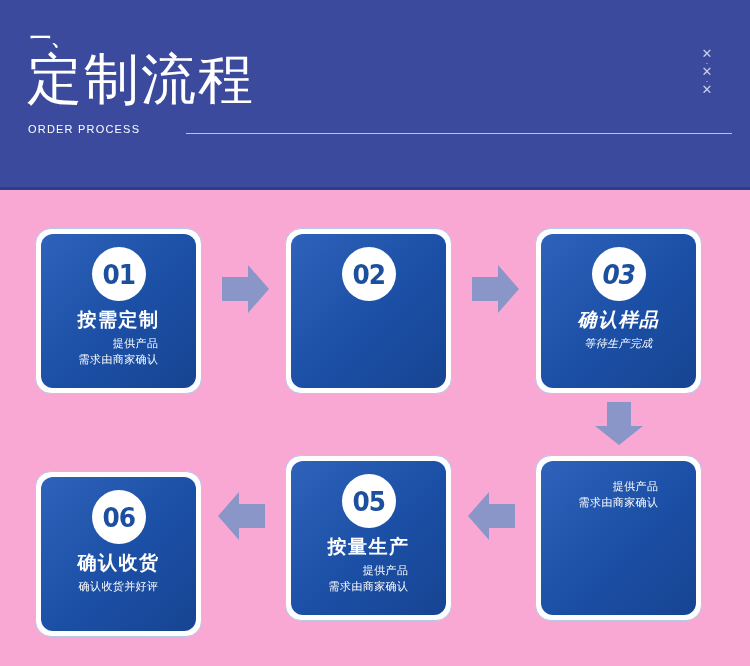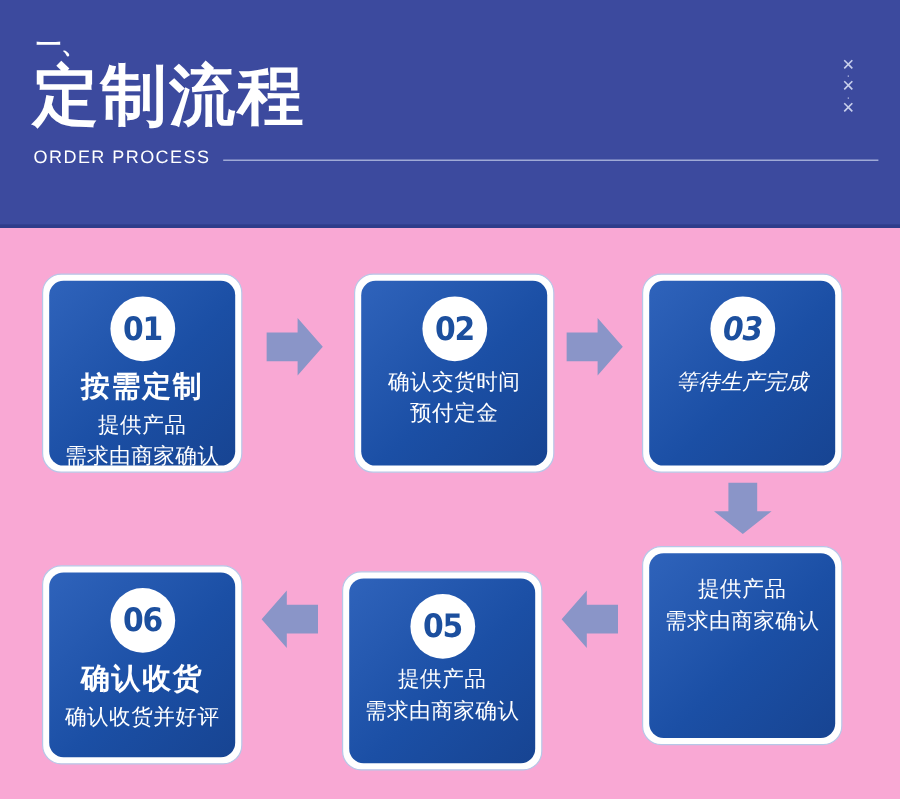--- a/index.html
+++ b/index.html
@@ -37,32 +37,32 @@
     letter-spacing: 0px;
     line-height: 1;
     white-space: nowrap;
   }
   .header-title {
     position: absolute;
     left: 27px;
     top: 48px;
     color: #ffffff;
     font-size: 55px;
-    font-weight: 700;
+    font-weight: 400;
     letter-spacing: 2px;
     line-height: 1.15;
     white-space: nowrap;
     font-family: "DejaVu Sans", "Liberation Sans", sans-serif;
   }
   .header-sub {
     position: absolute;
     left: 28px;
     top: 124px;
     color: #ffffff;
-    font-size: 15px;
+    font-size: 11px;
     font-weight: 400;
     letter-spacing: 1.2px;
     line-height: 1;
     white-space: nowrap;
   }
   .header-rule {
     position: absolute;
     left: 186px;
     top: 133px;
     width: 546px;
@@ -139,44 +139,44 @@
     font-size: 27px;
     font-weight: 700;
     letter-spacing: -1px;
     line-height: 1;
     font-family: "DejaVu Sans", "Liberation Sans", sans-serif;
     transform: scaleX(0.92);
   }
   .card-title {
     margin-top: 8px;
     color: #ffffff;
-    font-size: 24px;
+    font-size: 19px;
     font-weight: 700;
     letter-spacing: 1.5px;
     line-height: 1.15;
     white-space: nowrap;
     font-family: "DejaVu Sans", "Liberation Sans", sans-serif;
   }
   .card-desc {
     margin-top: 5px;
     color: #ffffff;
-    font-size: 18px;
+    font-size: 11px;
     font-weight: 400;
     line-height: 1.45;
-    text-align: center;
+    text-align: right;
     letter-spacing: 0.4px;
     font-family: "DejaVu Sans", "Liberation Sans", sans-serif;
   }
 
   
   .pos-r1c1 { left: 35px;  top: 38px;  }
-  .pos-r1c2 { left: 295px; top: 38px;  }
+  .pos-r1c2 { left: 285px; top: 38px;  }
   .pos-r1c3 { left: 535px; top: 38px; font-style: italic;  }
   .pos-r2c1 { left: 35px;  top: 281px; }
-  .pos-r2c2 { left: 285px; top: 265px; margin-top: 21px; }
+  .pos-r2c2 { left: 285px; top: 265px; }
   .pos-r2c3 { left: 535px; top: 265px; }
 
   
   .arrow { position: absolute; }
   .arrow svg { display: block; }  
   .arrow-h1 { left: 222px; top: 73px;  }
   .arrow-h2 { left: 472px; top: 73px;  }
   .arrow-v1 { left: 594px; top: 212px; }
   .arrow-h3 { left: 466px; top: 300px; }
   .arrow-h4 { left: 216px; top: 300px; }
@@ -218,38 +218,35 @@
     <svg width="48" height="52" viewBox="0 0 48 52" aria-hidden="true">
       <path d="M0 14 L26 14 L26 2 L47 26 L26 50 L26 38 L0 38 Z" fill="#8a95c8"></path>
     </svg>
   </div>
 
   <div class="card pos-r1c2">
     <div class="card-inner">
       <div class="num-circle">
         <span class="num-text">02</span>
       </div>
-      <div class="card-desc">
-        <div>确认交货时间</div>
-        <div>预付定金</div>
-      </div>
     </div>
   </div>
 
   <div class="arrow arrow-h2">
     <svg width="48" height="52" viewBox="0 0 48 52" aria-hidden="true">
       <path d="M0 14 L26 14 L26 2 L47 26 L26 50 L26 38 L0 38 Z" fill="#8a95c8"></path>
     </svg>
   </div>
 
   <div class="card pos-r1c3">
     <div class="card-inner">
       <div class="num-circle">
         <span class="num-text">03</span>
       </div>
+      <div class="card-title">确认样品</div>
       <div class="card-desc">
         <div>等待生产完成</div>
       </div>
     </div>
   </div>
 
   <div class="arrow arrow-v1">
     <svg width="50" height="44" viewBox="0 0 50 44" aria-hidden="true">
       <path d="M13 0 L37 0 L37 24 L49 24 L25 43 L1 24 L13 24 Z" fill="#8a95c8"></path>
     </svg>
@@ -268,20 +265,21 @@
     <svg width="50" height="52" viewBox="0 0 50 52" aria-hidden="true">
       <path d="M49 14 L23 14 L23 2 L2 26 L23 50 L23 38 L49 38 Z" fill="#8a95c8"></path>
     </svg>
   </div>
 
   <div class="card pos-r2c2">
     <div class="card-inner">
       <div class="num-circle">
         <span class="num-text">05</span>
       </div>
+      <div class="card-title">按量生产</div>
       <div class="card-desc">
         <div>提供产品</div>
         <div>需求由商家确认</div>
       </div>
     </div>
   </div>
 
   <div class="arrow arrow-h4">
     <svg width="50" height="52" viewBox="0 0 50 52" aria-hidden="true">
       <path d="M49 14 L23 14 L23 2 L2 26 L23 50 L23 38 L49 38 Z" fill="#8a95c8"></path>

